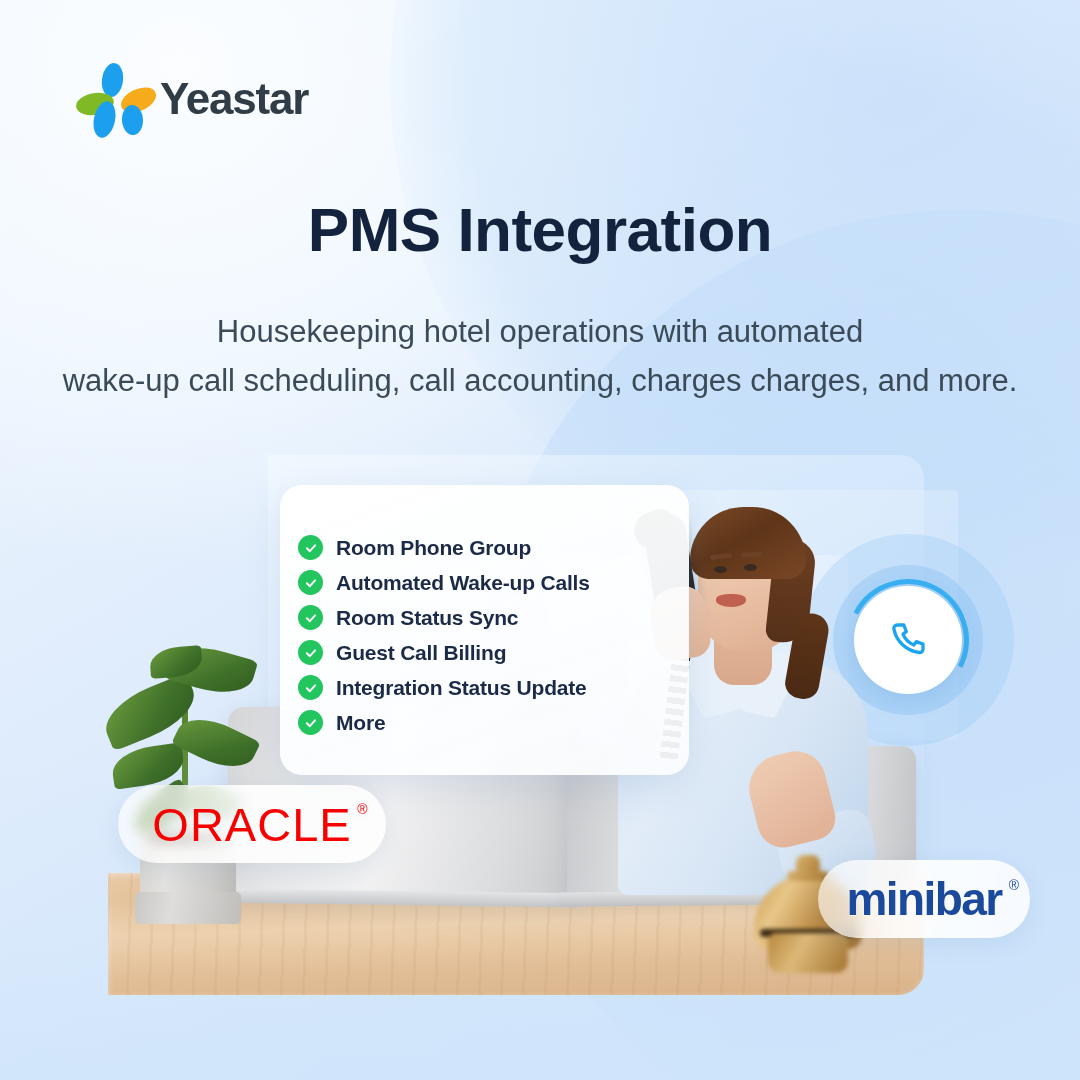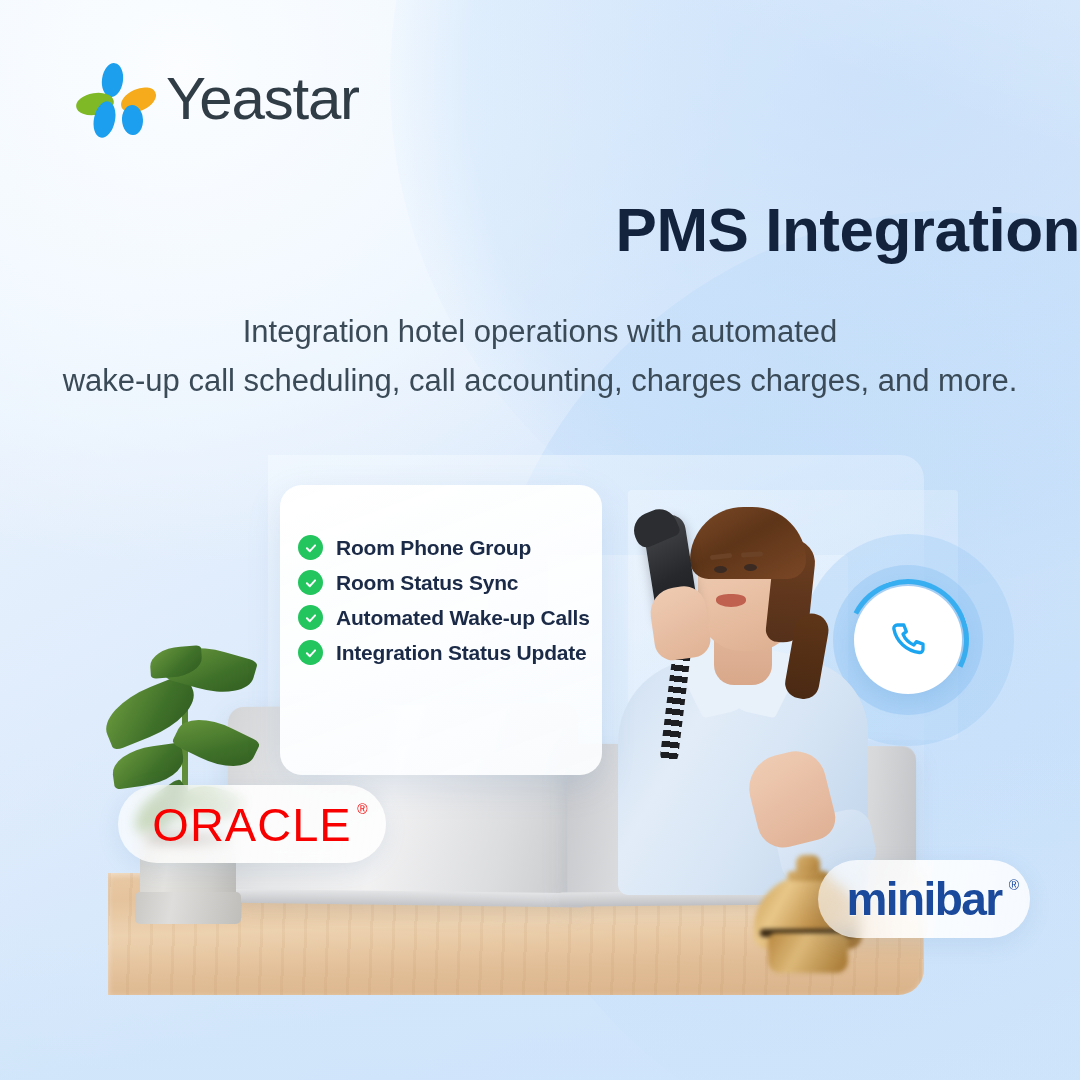--- a/index.html
+++ b/index.html
@@ -67,27 +67,27 @@
     display:flex; align-items:center; gap:12px;
   }
   .logo-mark { position:relative; width:62px; height:72px; flex:none; }
   .logo-mark .petal { position:absolute; border-radius:50%; }
   .pt-top    { width:21px; height:34px; left:24px;  top:0px;   background:#1ca0ee; transform:rotate(8deg); }
   .pt-right  { width:37px; height:22px; left:42px;  top:26px;  background:#f5ab1b; transform:rotate(-24deg); }
   .pt-left   { width:38px; height:22px; left:-2px;  top:30px;  background:#7fba26; transform:rotate(-9deg); }
   .pt-bl     { width:21px; height:37px; left:16px;  top:38px;  background:#1c9fee; transform:rotate(12deg); }
   .pt-br     { width:21px; height:30px; left:44px;  top:42px;  background:#1c9fee; transform:rotate(-3deg); }
   .logo-word {
-    font-size:60px; font-weight:normal; letter-spacing:-1.2px;
-    color:#313d46; line-height:1; margin-left:14px;
+    font-size:44px; font-weight:bold; letter-spacing:-1.2px;
+    color:#313d46; line-height:1; margin-left:8px;
   }
 
   .page-title {
     position:absolute; left:0; top:197px; width:1080px;
-    text-align:right;
+    text-align:center;
     font-size:62px; font-weight:bold; letter-spacing:-0.5px;
     color:#13233d; line-height:1.05;
   }
   .subtitle {
     position:absolute; left:0; top:308px; width:1080px;
     text-align:center;
     font-size:31px; font-weight:400; line-height:1.58;
     color:#3a4a57;
   }
   .subtitle .ln { display:block; }
@@ -311,21 +311,21 @@
     position:absolute; left:48px; bottom:92px; width:24px; height:26px;
     background:linear-gradient(120deg,#d8b271,#a8782f); border-radius:8px 8px 4px 4px;
   }
   .bell-knob::before {
     content:""; position:absolute; left:-9px; top:16px; width:42px; height:10px;
     background:linear-gradient(120deg,#d8b271,#a8782f); border-radius:6px;
   }
 
   
   .feature-card {
-    position:absolute; left:172px; top:30px; width:322px; height:290px;
+    position:absolute; left:172px; top:30px; width:409px; height:290px;
     background:linear-gradient(160deg, rgba(255,255,255,.97), rgba(251,253,255,.93));
     border-radius:22px;
     box-shadow:0 12px 34px rgba(96,137,184,.16);
   }
   .feature-list {
     position:absolute; left:18px; top:50px; right:10px;
     display:flex; flex-direction:column; gap:10px;
   }
   .feature-item { display:flex; align-items:center; gap:13px; }
   .check {
@@ -385,21 +385,21 @@
       <span class="petal pt-right"></span>
       <span class="petal pt-left"></span>
       <span class="petal pt-bl"></span>
       <span class="petal pt-br"></span>
     </div>
     <div class="logo-word">Yeastar</div>
   </div>
 
   <h1 class="page-title">PMS Integration</h1>
   <div class="subtitle">
-    <span class="ln">Integration hotel operations with automated</span>
+    <span class="ln">Housekeeping hotel operations with automated</span>
     <span class="ln">wake-up call scheduling, call accounting, charges charges, and more.</span>
   </div>
 
   <div class="scene">
 
     <div class="panel-a"></div>
     <div class="panel-b"></div>
     <div class="wall"></div>
 
     <div class="rings">
@@ -469,42 +469,58 @@
           </span>
           <span class="feature-label">Room Phone Group</span>
         </div>
 
         <div class="feature-item">
           <span class="check">
             <svg viewBox="0 0 24 24" fill="none" stroke="#ffffff" stroke-width="3.4" stroke-linecap="round" stroke-linejoin="round">
                 <path d="M5 12.5l5 5 9-10"></path>
               </svg>
           </span>
-          <span class="feature-label">Room Status Sync</span>
+          <span class="feature-label">Automated Wake-up Calls</span>
         </div>
 
         <div class="feature-item">
           <span class="check">
             <svg viewBox="0 0 24 24" fill="none" stroke="#ffffff" stroke-width="3.4" stroke-linecap="round" stroke-linejoin="round">
                 <path d="M5 12.5l5 5 9-10"></path>
               </svg>
           </span>
-          <span class="feature-label">Automated Wake-up Calls</span>
+          <span class="feature-label">Room Status Sync</span>
         </div>
 
+        <div class="feature-item">
+          <span class="check">
+            <svg viewBox="0 0 24 24" fill="none" stroke="#ffffff" stroke-width="3.4" stroke-linecap="round" stroke-linejoin="round">
+                <path d="M5 12.5l5 5 9-10"></path>
+              </svg>
+          </span>
+          <span class="feature-label">Guest Call Billing</span>
+        </div>
 
         <div class="feature-item">
           <span class="check">
             <svg viewBox="0 0 24 24" fill="none" stroke="#ffffff" stroke-width="3.4" stroke-linecap="round" stroke-linejoin="round">
                 <path d="M5 12.5l5 5 9-10"></path>
               </svg>
           </span>
           <span class="feature-label">Integration Status Update</span>
         </div>
 
+        <div class="feature-item">
+          <span class="check">
+            <svg viewBox="0 0 24 24" fill="none" stroke="#ffffff" stroke-width="3.4" stroke-linecap="round" stroke-linejoin="round">
+                <path d="M5 12.5l5 5 9-10"></path>
+              </svg>
+          </span>
+          <span class="feature-label">More</span>
+        </div>
 
       </div>
     </div>
 
     <div class="pill pill-oracle">
       <span class="oracle-word">
         <span>ORACLE</span><span class="reg">®</span>
       </span>
     </div>
 

